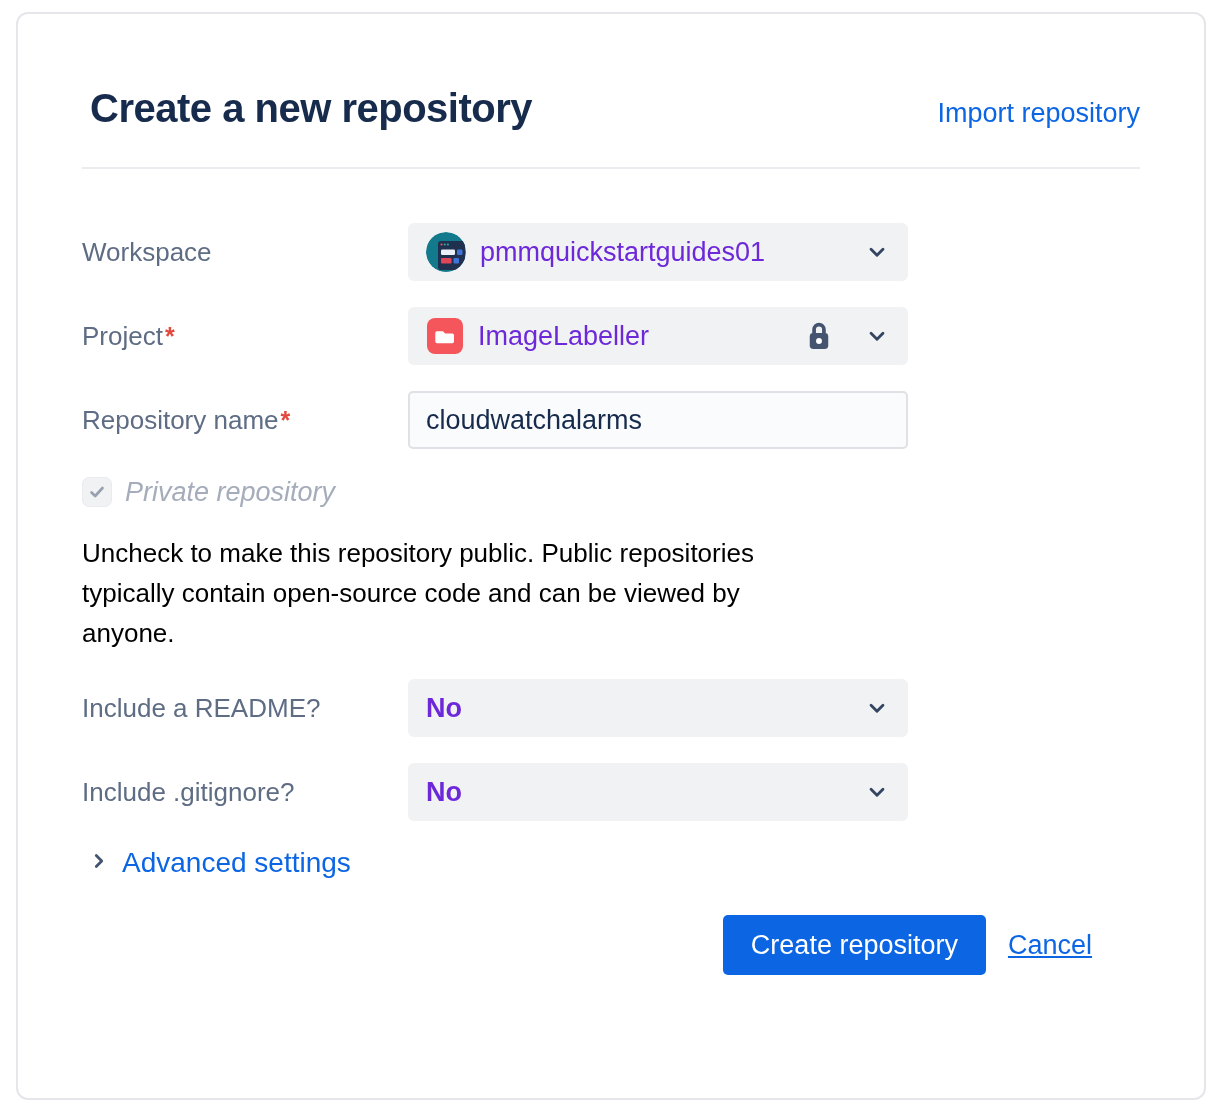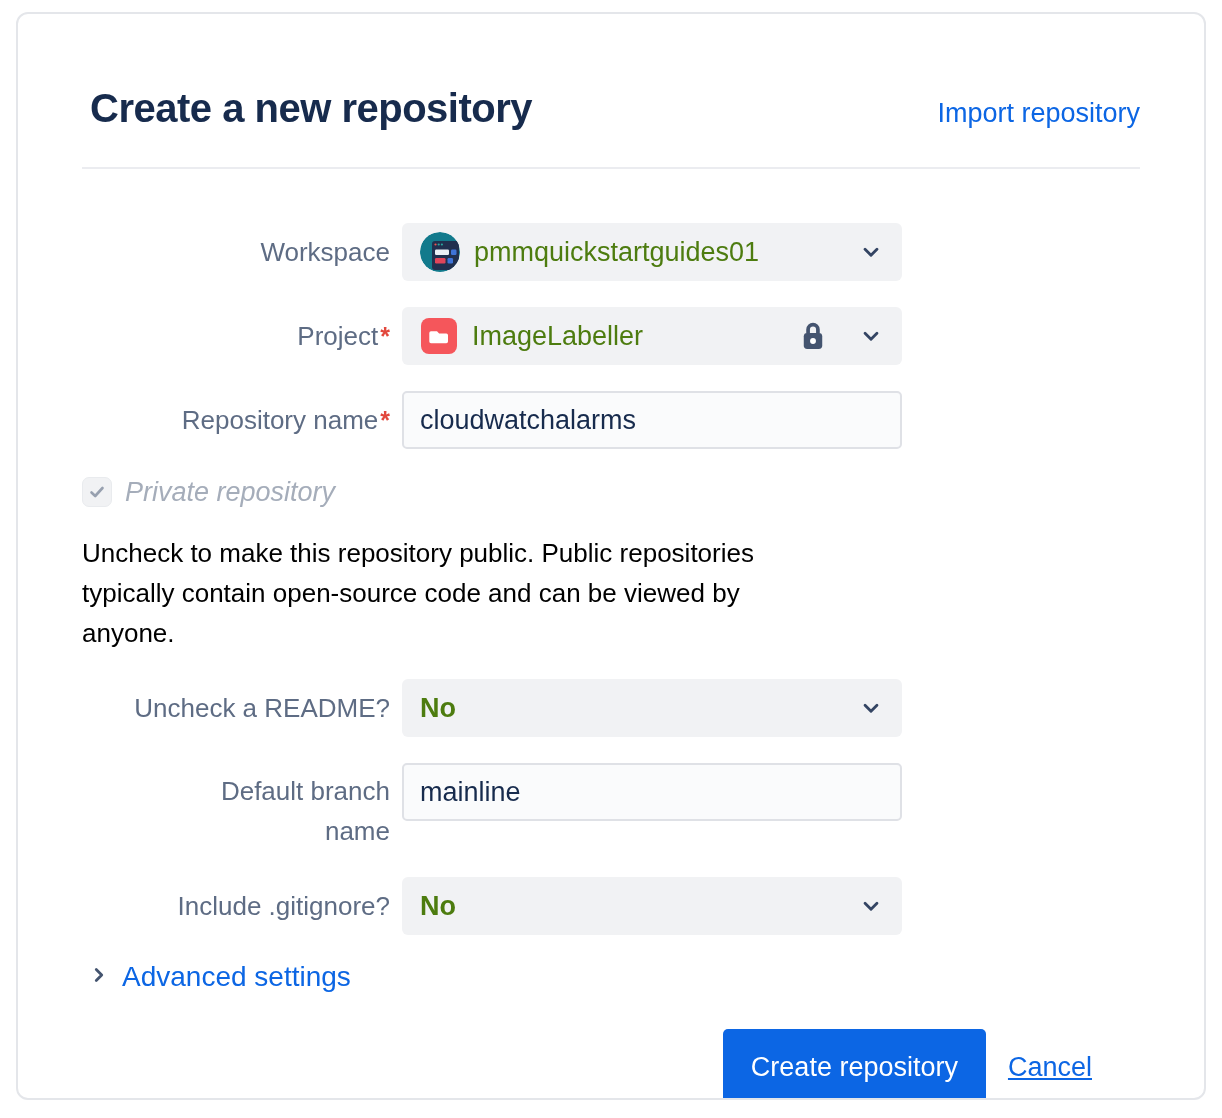--- a/index.html
+++ b/index.html
@@ -9,30 +9,30 @@
     padding:64px 64px 0 64px; overflow:hidden; background:#fff;
   }
   .header { display:flex; justify-content:space-between; align-items:baseline; }
   .title { font-size:40px; font-weight:700; color:#172B4D; margin:8px; letter-spacing:-0.5px; }
   .import-link { font-size:27px; color:#0C66E4; text-decoration:none; cursor:pointer; }
   .divider { border:none; border-top:2px solid #EBECF0; margin:28px 0 0 0; }
 
   .form { margin-top:54px; }
   .row { display:flex; align-items:center; margin-bottom:26px; }
   .row-label {
-    width:308px; min-width:308px; text-align:right; font-size:26px; font-weight:500;
-    color:#5E6C84; margin-right:12px; line-height:34px;
+    width:308px; min-width:308px; font-size:26px; font-weight:500;
+    color:#5E6C84; margin-right:18px; line-height:34px;
   }
   .req { color:#E2483D; font-size:25px; vertical-align:top; margin-left:2px; font-weight:700; }
 
   .select {
     width:500px; height:58px; box-sizing:border-box; background:#F1F2F4; border-radius:6px;
     display:flex; align-items:center; padding:0 18px; cursor:pointer;
   }
-  .select .val { font-size:27px; color:#4d7c0f; flex:1; margin-left:14px; white-space:nowrap; overflow:hidden; }
+  .select .val { font-size:27px; color:#6d28d9; flex:1; margin-left:14px; white-space:nowrap; overflow:hidden; }
   .select.noicon .val { margin-left:0;font-weight:bold; }
   .icon-badge { display:flex; align-items:center; }
   .chev { display:flex; align-items:center; margin-left:12px; }
   .lock { display:flex; align-items:center; margin-right:18px; }
 
   .text-input {
     width:500px; height:58px; box-sizing:border-box; background:#FAFBFC;
     border:2px solid #DFE1E6; border-radius:5px; font-size:27px; color:#172B4D;
     padding:4px 16px; font-family:inherit; outline:none;
   }
@@ -49,21 +49,21 @@
   .wrap-label .inner { display:inline-block; max-width:212px; }
   .row.branch { align-items:flex-start; }
   .row.branch .row-label { padding-top:8px; line-height:40px; }
 
   .advanced { display:flex; align-items:center; margin:16px 0 0 6px; gap:12px; cursor:pointer; }
   .advanced-label { color:#0C66E4; font-size:28px; }
 
   .footer { display:flex; justify-content:flex-end; align-items:center; margin-top:36px; padding-right:40px; gap:14px; }
   .create-btn {
     background:#0C66E4; color:#ffffff; font-size:27px; border:none; border-radius:5px;
-    height:76px; padding:0 28px; font-family:inherit; cursor:pointer;
+    height:60px; padding:0 28px; font-family:inherit; cursor:pointer;
   }
   .cancel-btn { color:#0C66E4; font-size:27px; background:none; border:none; padding:0 8px; font-family:inherit; cursor:pointer;text-decoration:underline; }
 </style>
 </head>
 <body>
 
 <div class="card">
 
   <div class="header">
     <h1 class="title">Create a new repository</h1>
@@ -142,35 +142,31 @@
                 <path d="M4.5 10.5 L8.2 14 L15.5 6"></path>
               </svg>
           </span>
           <span class="checkbox-label">Private repository</span>
         </div>
         <div class="help">Uncheck to make this repository public. Public repositories typically contain open-source code and can be viewed by anyone.</div>
       </div>
     </div>
 
     <div class="row">
-      <div class="row-label">Uncheck a README?</div>
+      <div class="row-label">Include a README?</div>
       <div class="select noicon">
         <span class="val">No</span>
         <span class="chev">
           <svg width="26" height="26" viewBox="0 0 24 24" fill="none" stroke="#344563" stroke-width="2.6" stroke-linecap="round" stroke-linejoin="round">
               <path d="M6.5 9.5 L12 15 L17.5 9.5"></path>
             </svg>
         </span>
       </div>
     </div>
 
-    <div class="row branch">
-      <div class="row-label wrap-label"><span class="inner">Default branch name</span></div>
-      <input class="text-input" type="text" value="mainline" style="">
-    </div>
 
     <div class="row">
       <div class="row-label">Include .gitignore?</div>
       <div class="select noicon">
         <span class="val">No</span>
         <span class="chev">
           <svg width="26" height="26" viewBox="0 0 24 24" fill="none" stroke="#344563" stroke-width="2.6" stroke-linecap="round" stroke-linejoin="round">
               <path d="M6.5 9.5 L12 15 L17.5 9.5"></path>
             </svg>
         </span>

